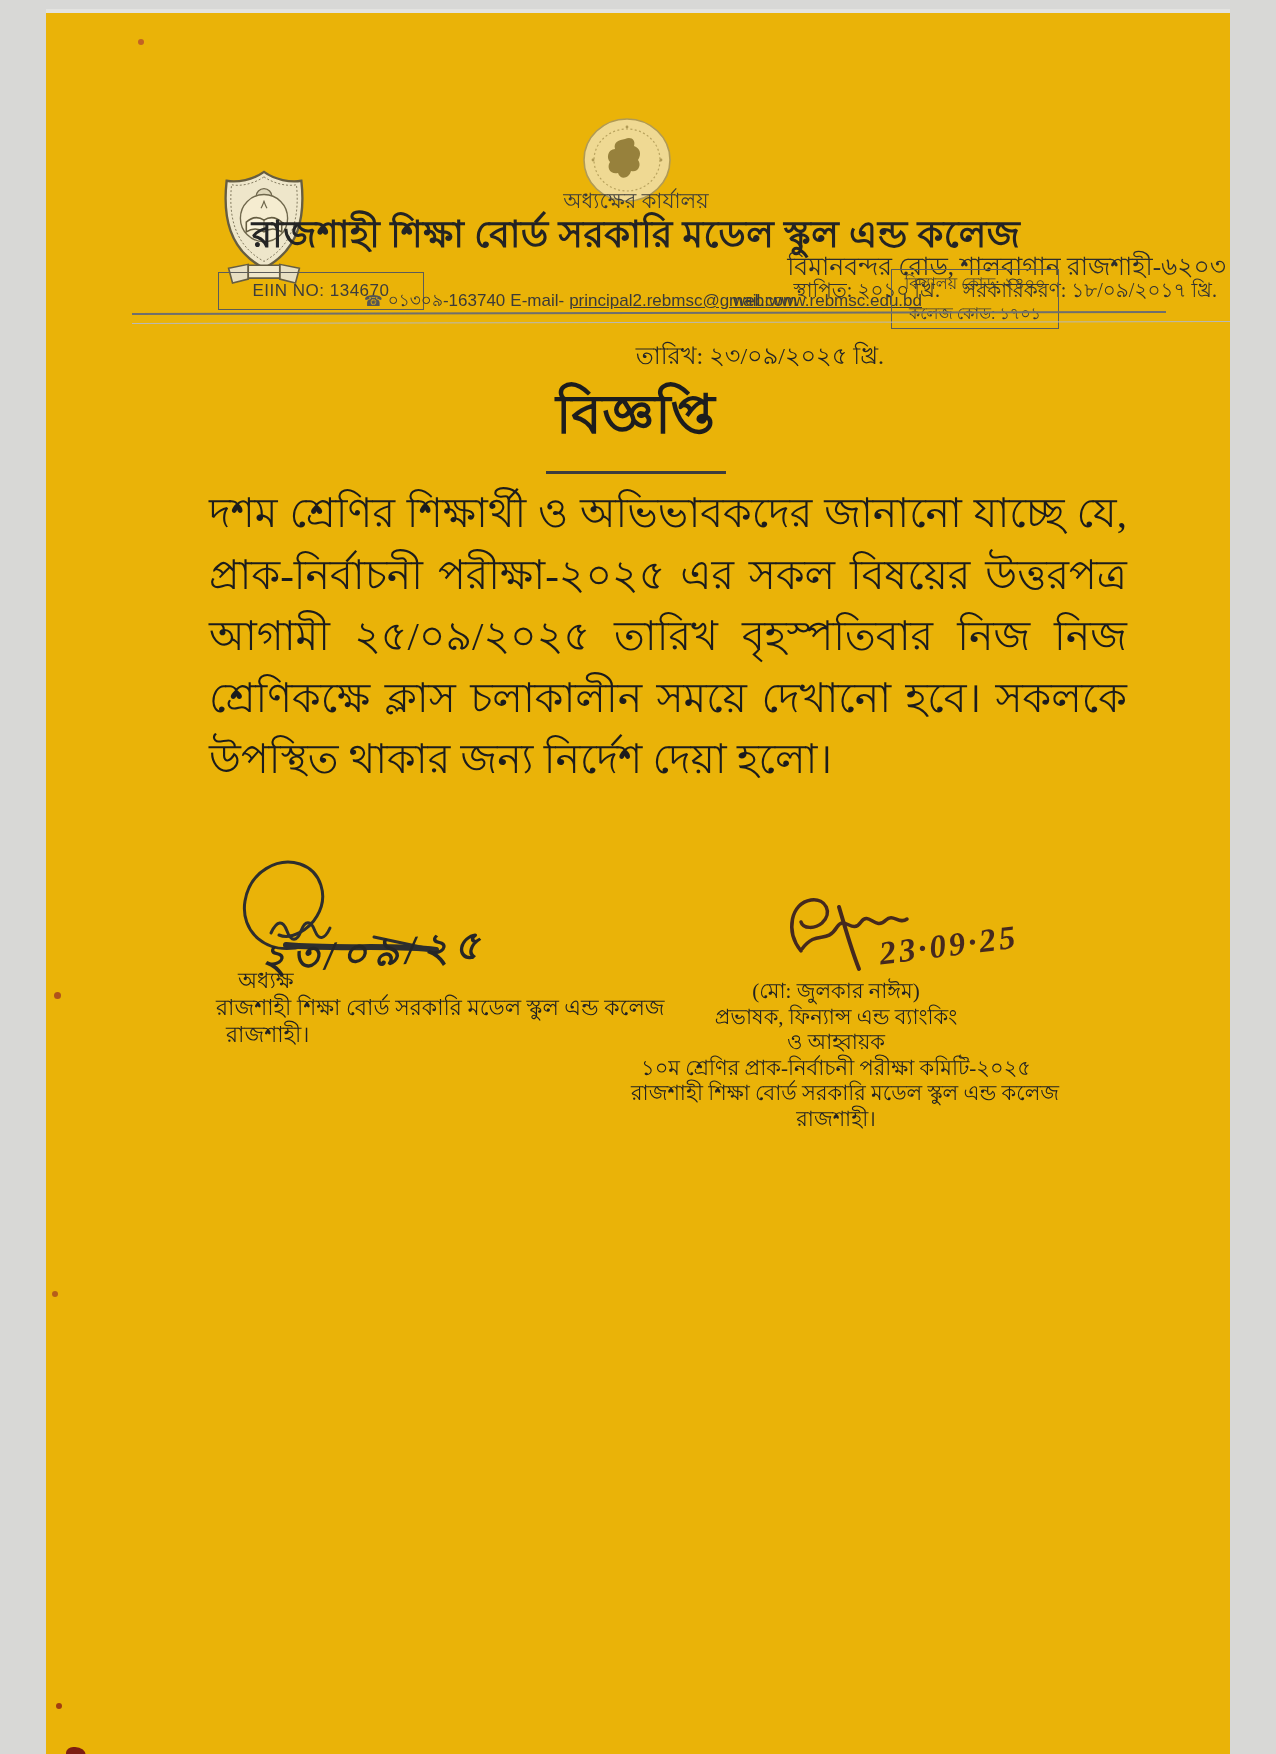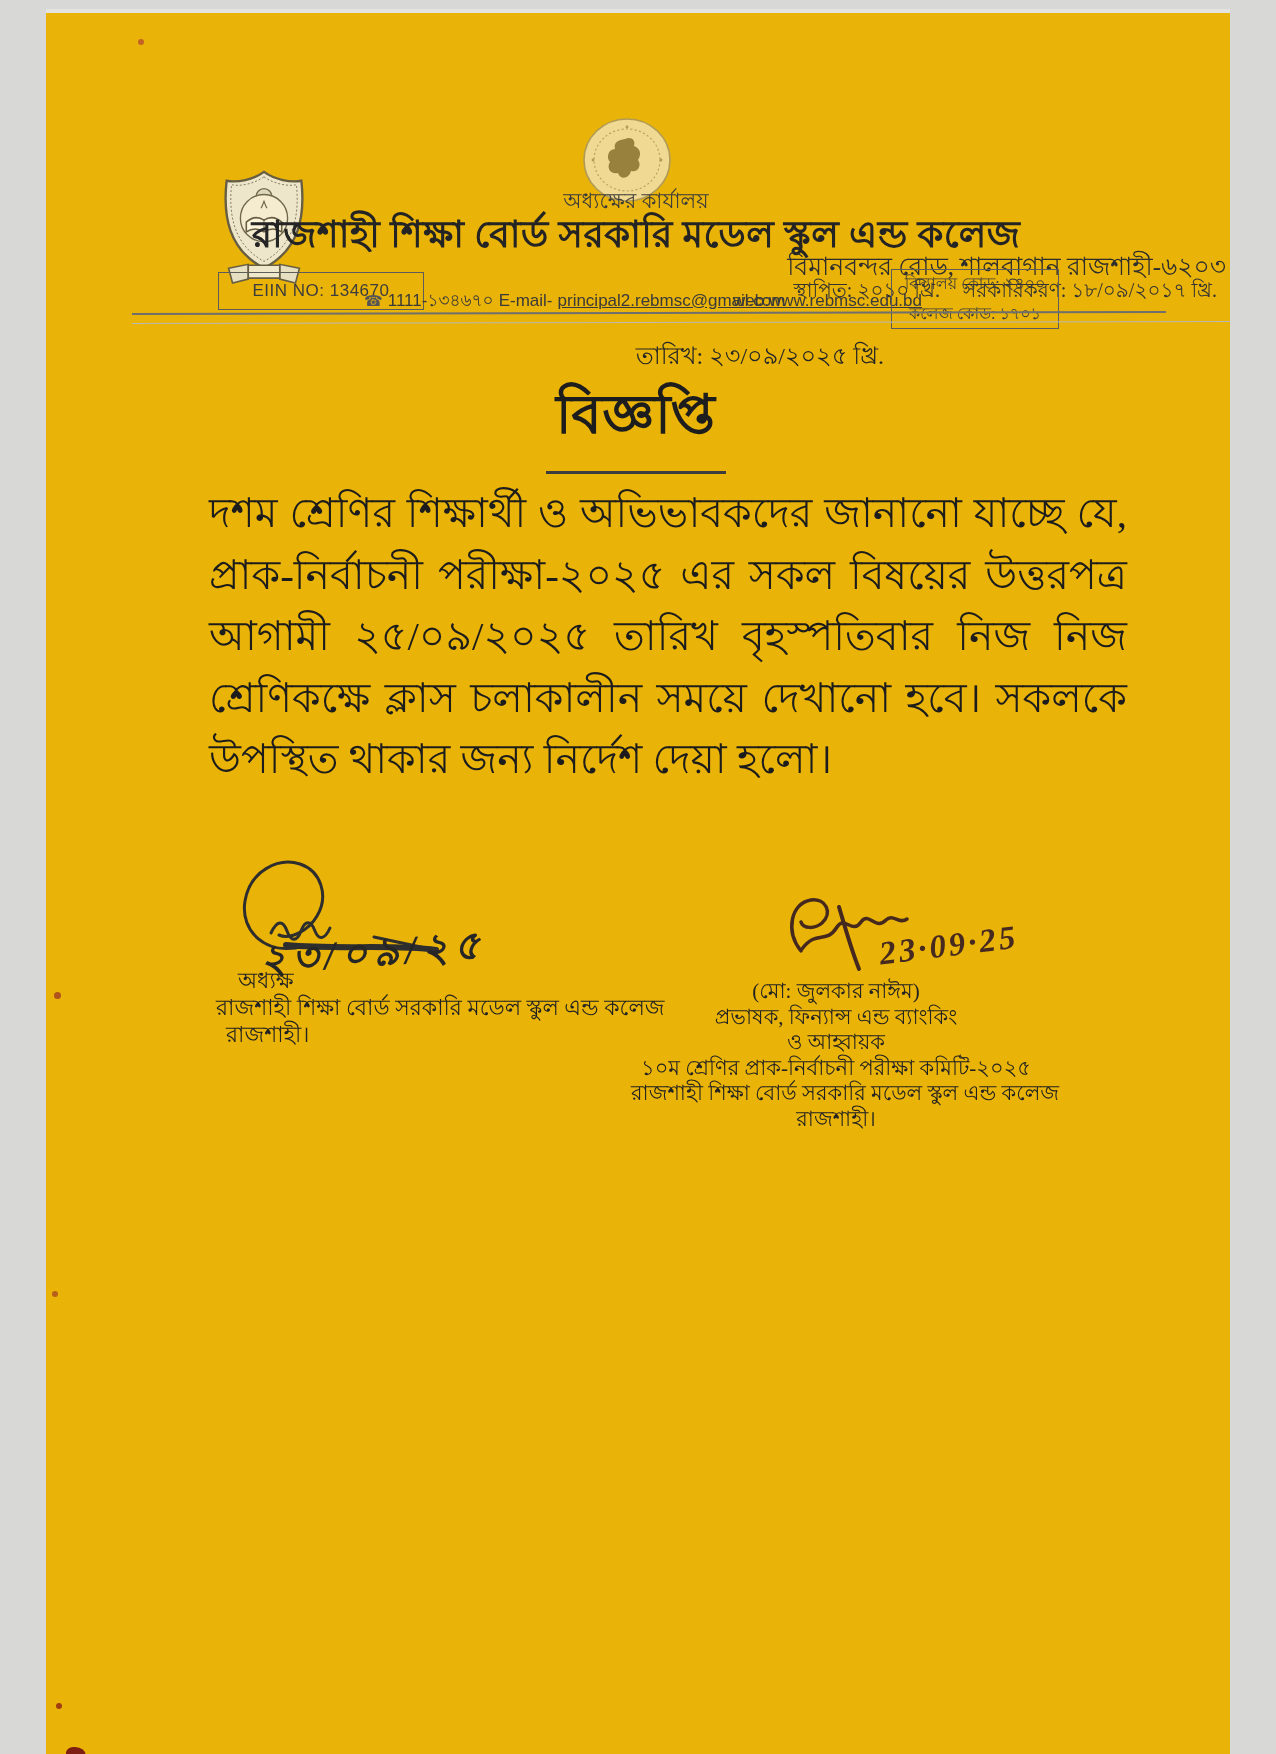--- a/index.html
+++ b/index.html
@@ -111,21 +111,21 @@
     <span>স্থাপিত: ২০১০ খ্রি.</span>
     <span>সরকারিকরণ: ১৮/০৯/২০১৭ খ্রি.</span>
   </div>
 
   <div class="eiin-box">
     <span>EIIN NO: 134670</span>
   </div>
 
   <div class="contact-line">
     <span class="phone-icon">☎</span>
-    <span>1111-১৩৪৬৭০</span>
+    <span>০১৩০৯-163740</span>
     <span>E-mail-</span>
     <span class="email-text">principal2.rebmsc@gmail.com</span>
   </div>
   <div class="web-line">web:www.rebmsc.edu.bd</div>
 
   <div class="codes-box">
     <span>বিদ্যালয় কোড: ২৪০০</span>
     <span>কলেজ কোড: ১৭০১</span>
   </div>
 

